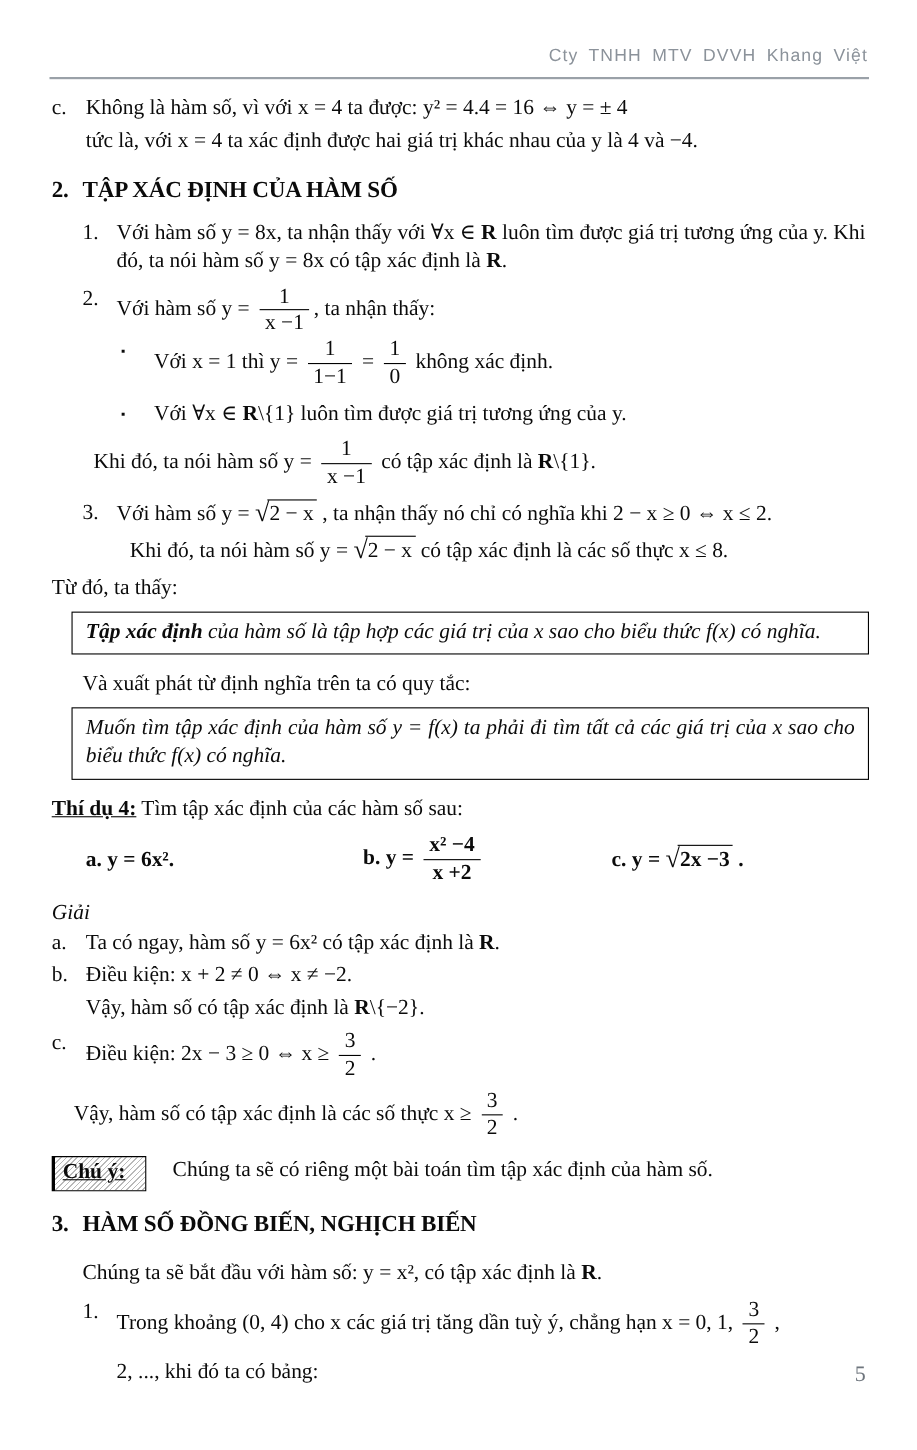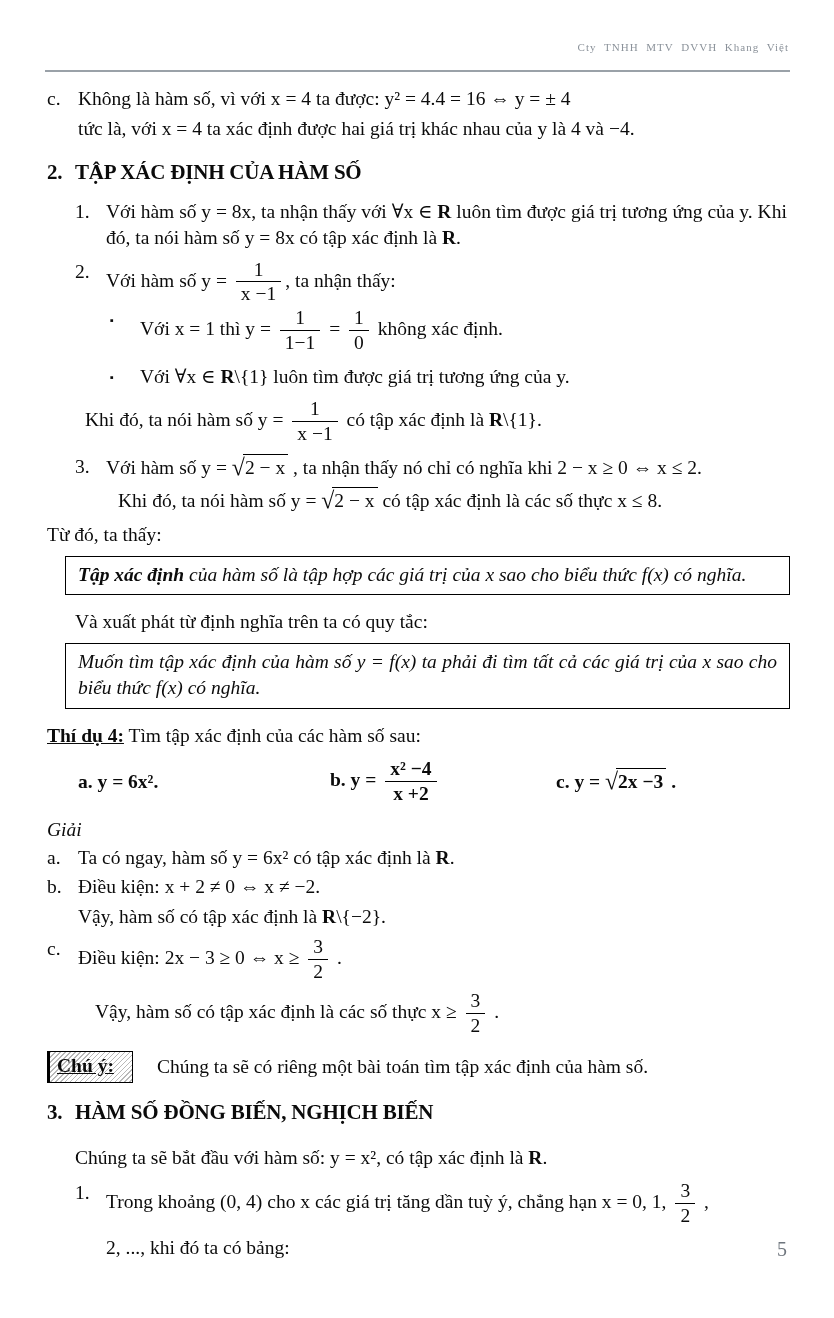--- a/index.html
+++ b/index.html
@@ -3,22 +3,22 @@
 <meta charset="utf-8">
 <style>
   html,body { margin:0; padding:0; background:#ffffff; }
   .page {
     position:relative; width:834px; height:1318px; background:#ffffff;
     font-family:"Liberation Serif","DejaVu Serif",serif;
     font-size:19.5px; line-height:1.32; color:#0b0b0b; overflow:hidden;
   }
   .running-header {
     position:absolute; top:40px; right:45px;
-    font-family:Liberation Serif, serif;
-    font-size:11px; color:#8b929a; letter-spacing:1px; word-spacing:4px;
+    font-family:Liberation Sans, sans-serif;
+    font-size:16px; color:#8b929a; letter-spacing:1px; word-spacing:4px;
   }
   .header-rule { position:absolute; top:70px; left:45px; right:44px; border-top:2px solid #9aa1a8; }
   .content { position:absolute; top:86px; left:47px; width:743px; }
 
   .row { display:flex; align-items:flex-start; }
   .mk { flex:0 0 31px; }
   .body { flex:1; }
   .blk { display:block; }
 
   .heading { display:flex; font-weight:bold; font-size:21px; letter-spacing:-0.2px; }
@@ -46,21 +46,21 @@
   .defbox .lead-bold { font-weight:bold; }
 
   .example-head .ex-label { font-weight:bold; text-decoration:underline; }
   .parts-row { display:flex; align-items:center; margin-left:31px;font-weight:bold; }
   .part-a { flex:0 0 252px; }
   .part-b { flex:0 0 226px; }
   .part-c { flex:1; }
 
   .giai { font-style:italic; }
 
-  .note-row { display:flex; align-items:center; }
+  .note-row { display:flex; align-items:flex-start; }
   .note-chip {
     display:inline-block; border:1px solid #000; border-left-width:3px;
     background:repeating-linear-gradient(135deg,#b9b9b9 0px,#b9b9b9 1px,#ffffff 1px,#ffffff 3.5px);
     padding:1px 18px 3px 7px; margin-right:24px;
   }
   .note-label { font-weight:bold; text-decoration:underline; }
 
   .page-number {
     position:absolute; top:1236px; right:47px;
     color:#6e757d; font-size:20px;
@@ -156,21 +156,21 @@
         <span class="blk">Điều kiện: x + 2 ≠ 0 ⇔ x ≠ −2.</span>
         <span class="blk mt4"><span>Vậy, hàm số có tập xác định là </span><span class="bb">R</span><span>\{−2}.</span></span>
       </span>
     </div>
 
     <div class="row mt6">
       <span class="mk">c.</span>
       <span class="body"><span>Điều kiện: 2x − 3 ≥ 0 ⇔ x ≥ </span><span class="frac"><span class="num">3</span><span class="den">2</span></span><span> .</span></span>
     </div>
 
-    <div class="mt8" style="margin-left:48px"><span>Vậy, hàm số có tập xác định là các số thực x ≥ </span><span class="frac"><span class="num">3</span><span class="den">2</span></span><span> .</span></div>
+    <div class="mt8" style="margin-left:20px"><span>Vậy, hàm số có tập xác định là các số thực x ≥ </span><span class="frac"><span class="num">3</span><span class="den">2</span></span><span> .</span></div>
 
     <div class="note-row mt14">
       <span class="note-chip"><span class="note-label">Chú ý:</span></span>
       <span>Chúng ta sẽ có riêng một bài toán tìm tập xác định của hàm số.</span>
     </div>
 
     <div class="heading mt16">
       <span class="hnum">3.</span>
       <span>HÀM SỐ ĐỒNG BIẾN, NGHỊCH BIẾN</span>
     </div>

